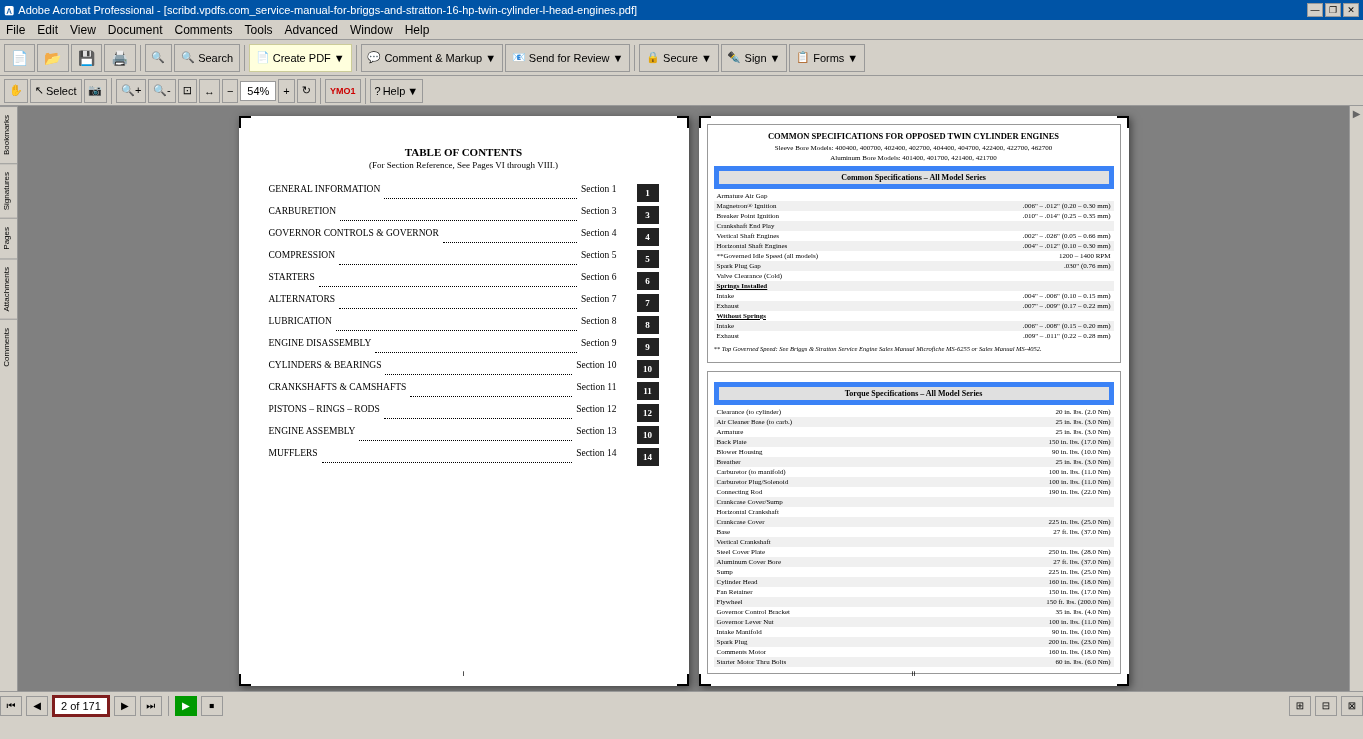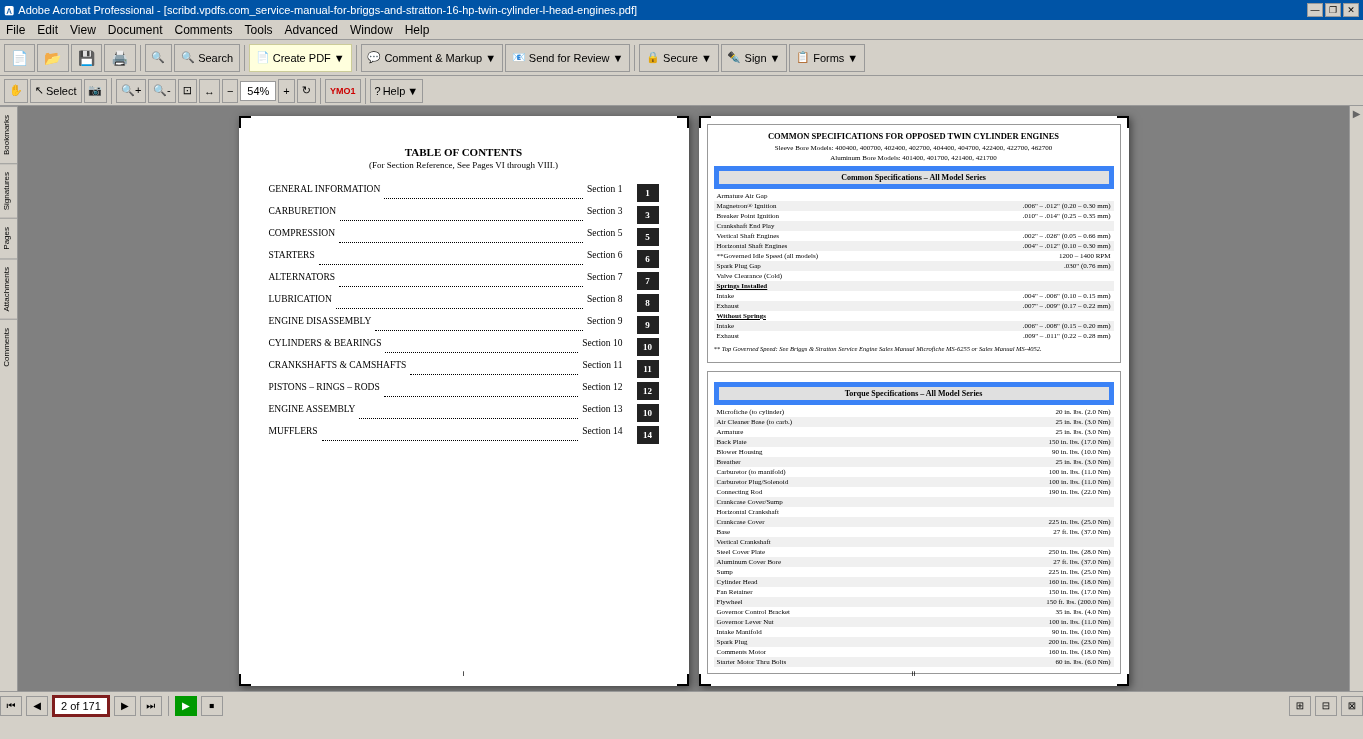--- a/index.html
+++ b/index.html
@@ -194,21 +194,21 @@
     }
     .toc-dots {
       flex: 1;
       border-bottom: 1px dotted #000;
       margin: 0 4px;
       margin-bottom: 3px;
     }
     .toc-section {
       white-space: nowrap;
       font-size: 9.5px;
-      margin-right: 14px;
+      margin-right: 20px;
     }
     .toc-num-box {
       width: 22px;
       height: 18px;
       background: #222;
       color: white;
       display: flex;
       align-items: center;
       justify-content: center;
       font-size: 9px;
@@ -438,20 +438,26 @@
       <span class="toc-section">Section 1</span>
       <div class="toc-num-box">1</div>
     </div>
             <div class="toc-row">
       <span class="toc-name">CARBURETION</span>
       <span class="toc-dots"></span>
       <span class="toc-section">Section 3</span>
       <div class="toc-num-box">3</div>
     </div>
             <div class="toc-row">
+      <span class="toc-name">GOVERNOR CONTROLS &amp; GOVERNOR</span>
+      <span class="toc-dots"></span>
+      <span class="toc-section">Section 4</span>
+      <div class="toc-num-box">4</div>
+    </div>
+            <div class="toc-row">
       <span class="toc-name">COMPRESSION</span>
       <span class="toc-dots"></span>
       <span class="toc-section">Section 5</span>
       <div class="toc-num-box">5</div>
     </div>
             <div class="toc-row">
       <span class="toc-name">STARTERS</span>
       <span class="toc-dots"></span>
       <span class="toc-section">Section 6</span>
       <div class="toc-num-box">6</div>
@@ -592,21 +598,21 @@
           <div style="font-size:6.5px; margin: 4px 0; font-style:italic;">** Top Governed Speed: See Briggs &amp; Stratton Service Engine Sales Manual Microfiche MS-6255 or Sales Manual MS-4052.</div>
         </div>
 
         <div style="border: 1px solid #999; padding: 6px; margin-top: 8px;">
           <div class="spec-section-title">Torque Specifications – All Model Series</div>
 
           <table class="spec-table">
             <tbody id="torque-specs-body">
 
             <tr>
-      <td>Microfiche (to cylinder)</td>
+      <td>Clearance (to cylinder)</td>
       <td class="spec-val">20 in. lbs. (2.0 Nm)</td>
     </tr>
                 <tr>
       <td>Air Cleaner Base (to carb.)</td>
       <td class="spec-val">25 in. lbs. (3.0 Nm)</td>
     </tr>
                 <tr>
       <td>Armature</td>
       <td class="spec-val">25 in. lbs. (3.0 Nm)</td>
     </tr>

